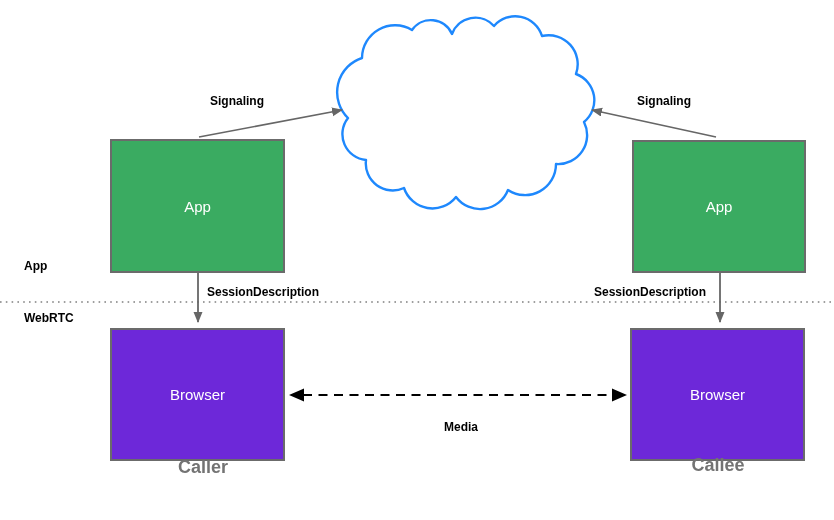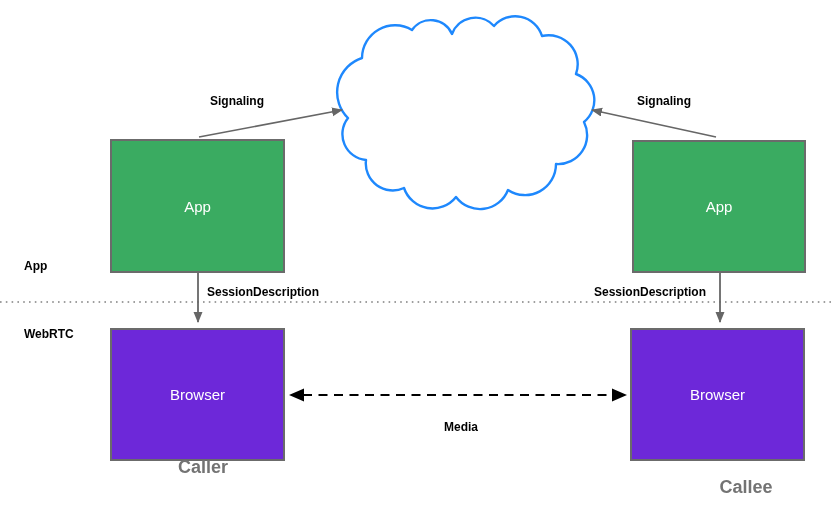--- a/index.html
+++ b/index.html
@@ -69,18 +69,18 @@
     <span>Browser</span>
   </div>
 
   <div class="lbl center" style="left:237px;top:95px;">Signaling</div>
   <div class="lbl center" style="left:664px;top:95px;">Signaling</div>
   <div class="lbl" style="left:207px;top:286px;">SessionDescription</div>
   <div class="lbl rightalign" style="left:706px;top:286px;">SessionDescription</div>
   <div class="lbl center" style="left:461px;top:421px;">Media</div>
 
   <div class="lbl" style="left:24px;top:260px;">App</div>
-  <div class="lbl" style="left:24px;top:328px;">WebRTC</div>
+  <div class="lbl" style="left:24px;top:312px;">WebRTC</div>
 
   <div class="person" style="left:203px;top:458px;">Caller</div>
-  <div class="person" style="left:718px;top:478px;margin-left:28px;">Callee</div>
+  <div class="person" style="left:718px;top:456px;">Callee</div>
 
 </div>
 
 </body></html>

